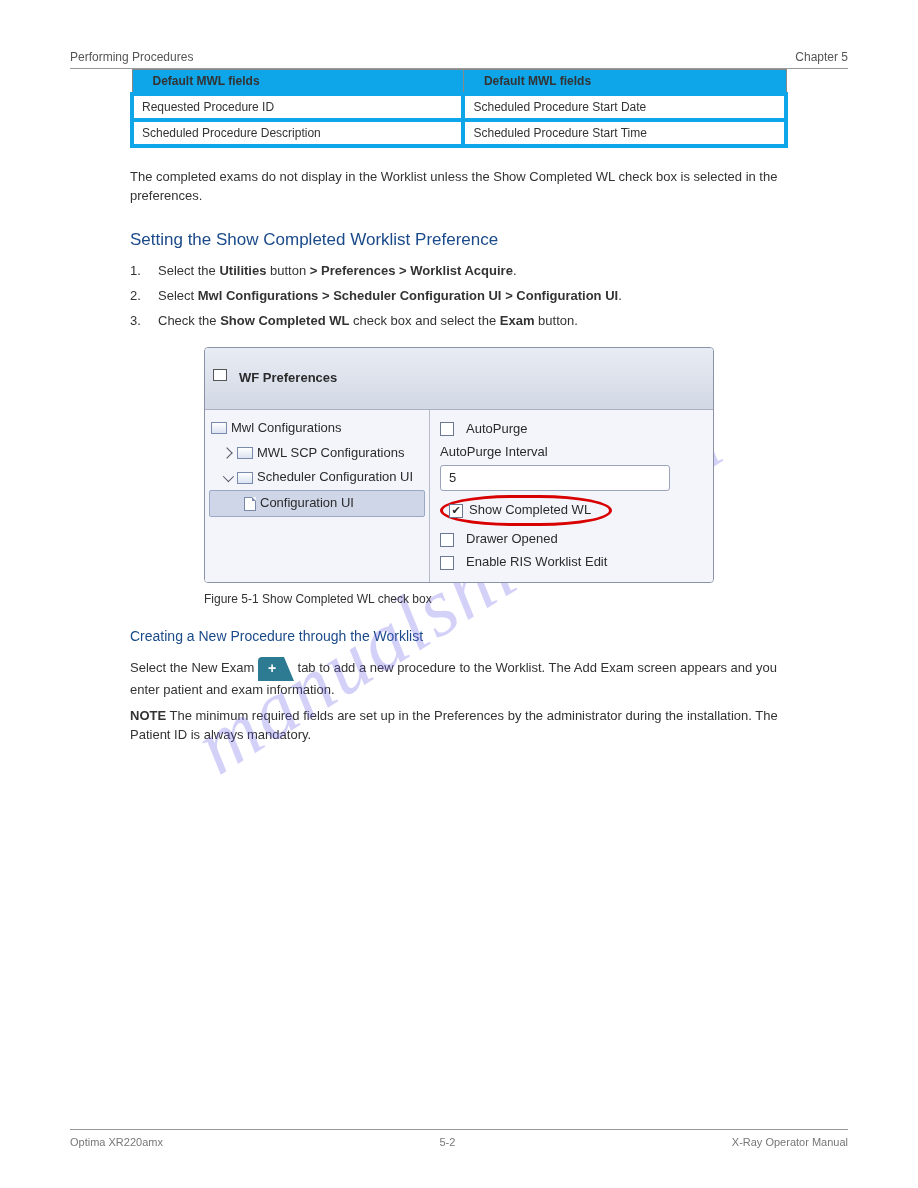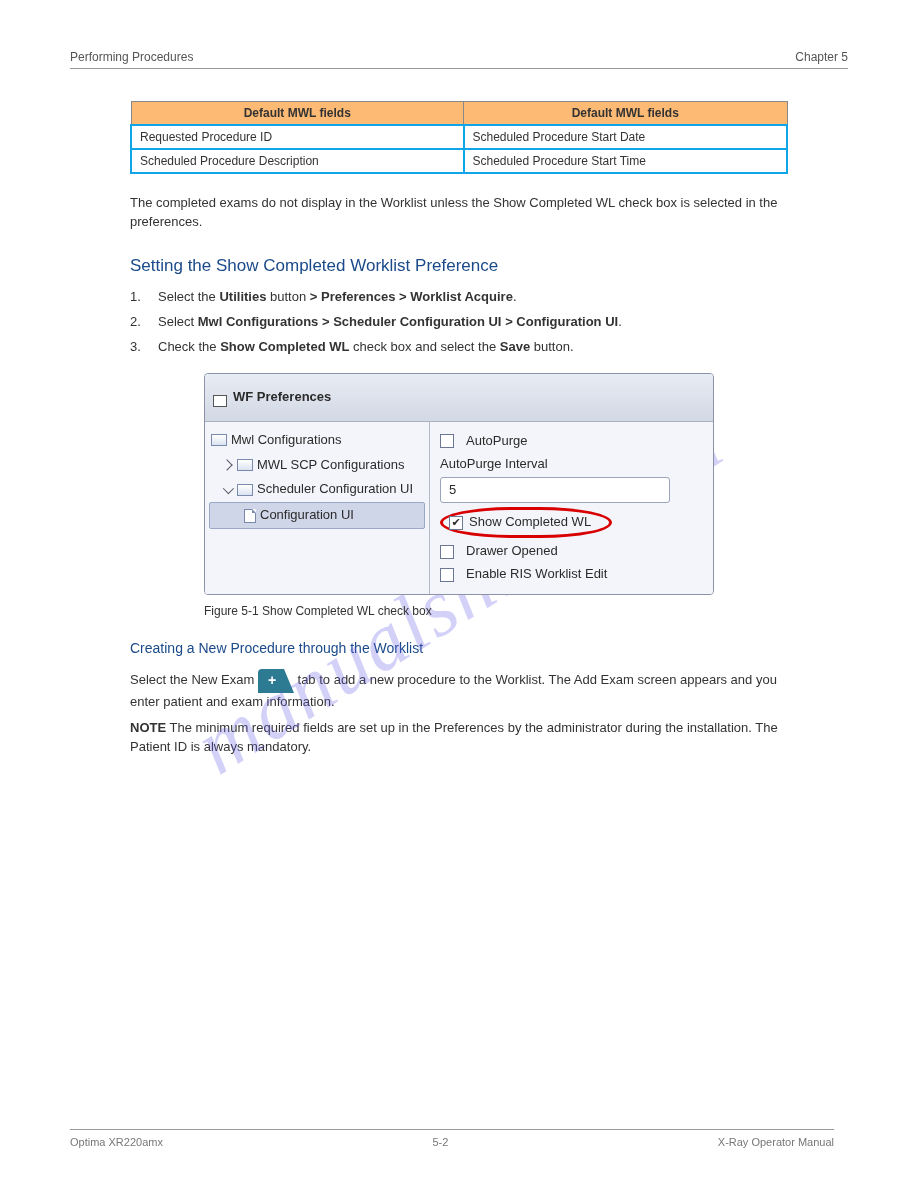--- a/index.html
+++ b/index.html
@@ -17,39 +17,39 @@
     position: relative;
     min-height: 1188px;
   }
   .header-row {
     display: flex;
     justify-content: space-between;
     font-size: 12px;
     color: #555;
     border-bottom: 1px solid #999;
     padding-bottom: 4px;
-    margin-bottom: 32px;
+    margin-bottom: 0;
   }
   .table-container {
     margin: 0 60px 20px 60px;
   }
   table.info-table {
     width: 100%;
     border-collapse: collapse;
     font-size: 12px;
   }
   table.info-table th {
-    background: #fdba74;
+    background: #0ea5e9;
     border: 1px solid #888;
     padding: 4px 20px;
-    text-align: center;
+    text-align: left;
     font-weight: bold;
   }
   table.info-table td {
-    border: 2px solid #0ea5e9;
+    border: 4px solid #0ea5e9;
     padding: 4px 8px;
   }
   .body-text {
     margin: 0 60px;
     line-height: 1.45;
     font-size: 13px;
   }
   .body-text p { margin: 8px 0; }
   .h1 {
     font-size: 17px;
@@ -82,24 +82,24 @@
     border: 1px solid #8a93a8;
     border-radius: 4px;
     overflow: hidden;
     font-family: Tahoma, Arial, sans-serif;
     font-size: 13px;
     color: #2b2b2b;
   }
   .wf-title {
     background: linear-gradient(#e8ecf4, #d2d8e4);
     border-bottom: 1px solid #aab0c0;
-    padding: 14px 8px;
+    padding: 21px 8px;
     display: flex;
-    align-items: flex-end;
-    gap: 6px;
+    align-items: flex-start;
+    gap: 12px;
     font-weight: bold;
   }
   .wf-title-icon {
     width: 14px; height: 12px;
     border: 1px solid #555;
     background: #fff;
     display: inline-block;
     position: relative;
   }
   .wf-body {
@@ -184,21 +184,21 @@
   }
   .plus-tab {
     display: inline-block;
     width: 36px; height: 24px;
     vertical-align: middle;
   }
   .plus-tab svg { width: 36px; height: 24px; }
 
   .footer-row {
     position: absolute;
-    bottom: 40px; left: 70px; right: 84px;
+    bottom: 40px; left: 70px; right: 70px;
     border-top: 1px solid #999;
     padding-top: 6px;
     font-size: 11px; color: #777;
     display: flex; justify-content: space-between;
   }
 
   
   .watermark {
     position: absolute;
     top: 50%; left: 50%;
@@ -262,21 +262,21 @@
     <div class="step">
       <div class="step-num">2.</div>
       <div>
         <span>Select </span><span class="bold">Mwl Configurations</span><span> </span><span class="bold">&gt;</span><span> </span><span class="bold">Scheduler Configuration UI</span><span> </span><span class="bold">&gt;</span><span> </span><span class="bold">Configuration UI</span><span>.</span>
       </div>
     </div>
 
     <div class="step">
       <div class="step-num">3.</div>
       <div>
-        <span>Check the </span><span class="bold">Show Completed WL</span><span> check box and select the </span><span class="bold">Save</span><span> button.</span>
+        <span>Check the </span><span class="bold">Show Completed WL</span><span> check box and select the </span><span class="bold">Exam</span><span> button.</span>
       </div>
     </div>
 
     <div class="figure-wrap">
       <div class="wf-window">
         <div class="wf-title">
           <span class="wf-title-icon"></span>
           <span>WF Preferences</span>
         </div>
         <div class="wf-body">

